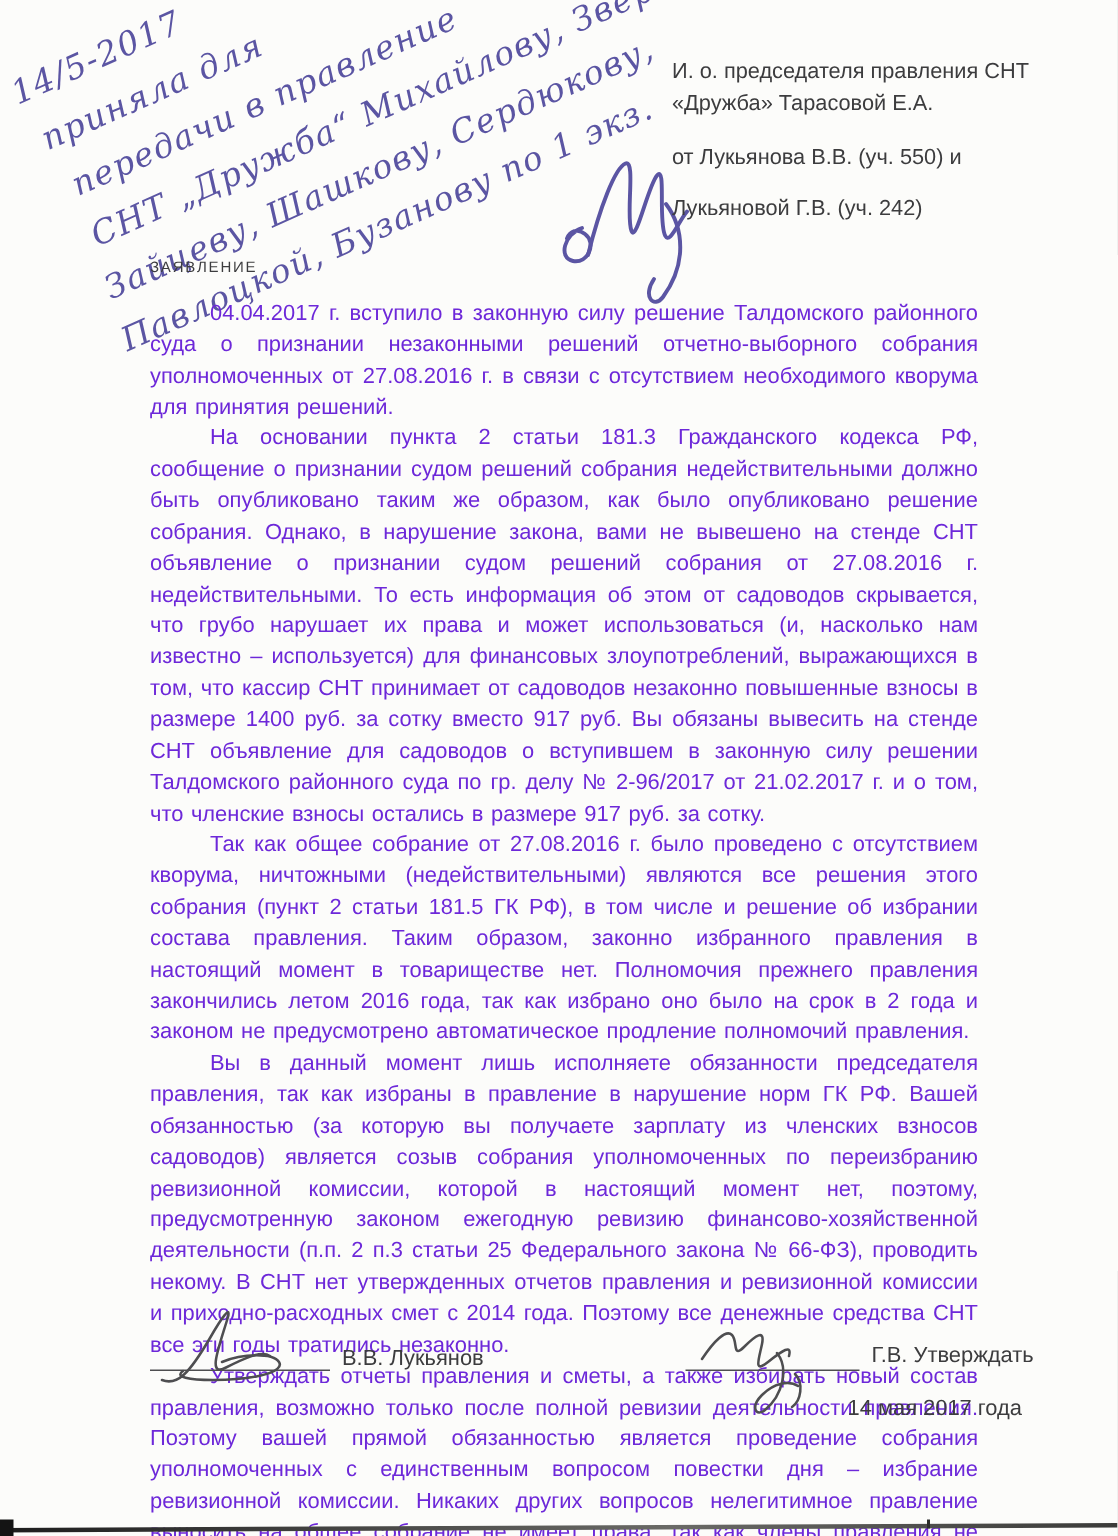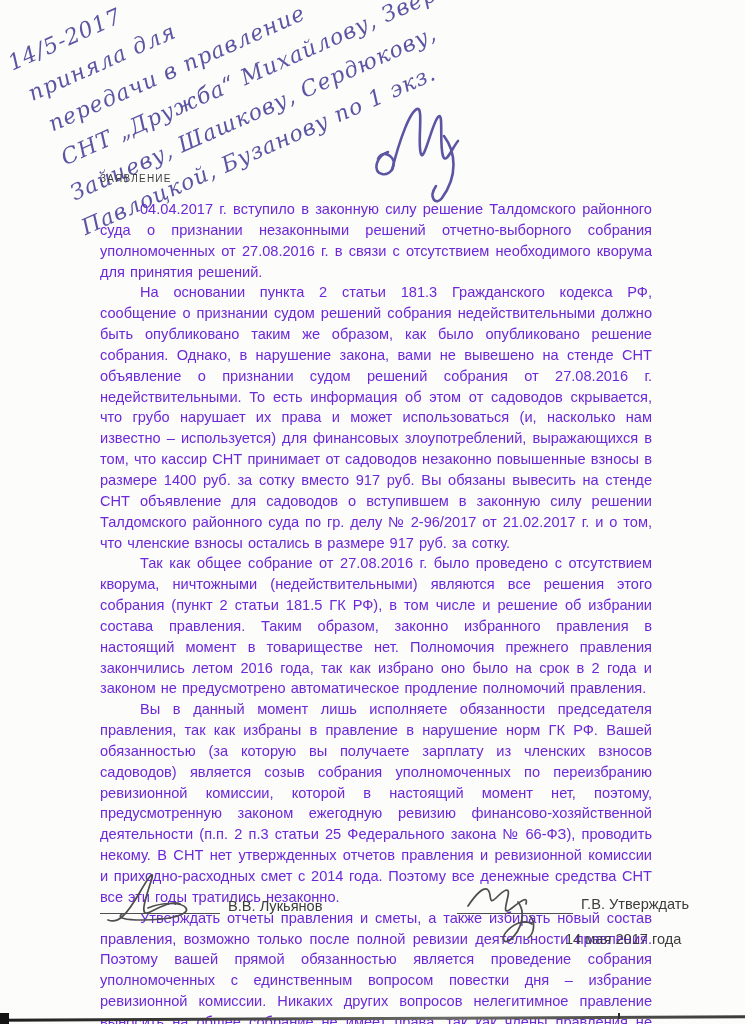--- a/index.html
+++ b/index.html
@@ -119,20 +119,26 @@
   </div>
 
   <svg class="ink-signature-top" viewBox="0 0 112 118">
     <g fill="none" stroke="#5b55a3" stroke-width="2.6" stroke-linecap="round" stroke-linejoin="round">
       <path d="M22 66 C 10 70 6 86 16 88 C 26 90 32 76 24 70 C 19 66 14 68 12 73"></path>
       <path d="M26 84 C 34 52 44 26 51 23 C 58 20 51 58 55 68 C 58 76 66 38 72 31 C 78 24 73 58 77 70 C 80 79 86 62 92 55"></path>
       <path d="M78 50 C 90 66 92 90 76 112 C 70 120 62 112 70 100"></path>
     </g>
   </svg>
 
+  <div class="addr-block">
+    <div class="l1">И. о. председателя правления СНТ</div>
+    <div class="l2">«Дружба» Тарасовой Е.А.</div>
+    <div class="l3">от Лукьянова В.В. (уч. 550) и</div>
+    <div class="l4">Лукьяновой Г.В. (уч. 242)</div>
+  </div>
 
   <div class="doc-title">ЗАЯВЛЕНИЕ</div>
 
   <div class="doc-body">
     <p>04.04.2017 г. вступило в законную силу решение Талдомского районного суда о признании незаконными решений отчетно-выборного собрания уполномоченных от 27.08.2016 г. в связи с отсутствием необходимого кворума для принятия решений.</p>
     <p>На основании пункта 2 статьи 181.3 Гражданского кодекса РФ, сообщение о признании судом решений собрания недействительными должно быть опубликовано таким же образом, как было опубликовано решение собрания. Однако, в нарушение закона, вами не вывешено на стенде СНТ объявление о признании судом решений собрания от 27.08.2016 г. недействительными. То есть информация об этом от садоводов скрывается, что грубо нарушает их права и может использоваться (и, насколько нам известно – используется) для финансовых злоупотреблений, выражающихся в том, что кассир СНТ принимает от садоводов незаконно повышенные взносы в размере 1400 руб. за сотку вместо 917 руб. Вы обязаны вывесить на стенде СНТ объявление для садоводов о вступившем в законную силу решении Талдомского районного суда по гр. делу № 2-96/2017 от 21.02.2017 г. и о том, что членские взносы остались в размере 917 руб. за сотку.</p>
     <p>Так как общее собрание от 27.08.2016 г. было проведено с отсутствием кворума, ничтожными (недействительными) являются все решения этого собрания (пункт 2 статьи 181.5 ГК РФ), в том числе и решение об избрании состава правления. Таким образом, законно избранного правления в настоящий момент в товариществе нет. Полномочия прежнего правления закончились летом 2016 года, так как избрано оно было на срок в 2 года и законом не предусмотрено автоматическое продление полномочий правления.</p>
     <p>Вы в данный момент лишь исполняете обязанности председателя правления, так как избраны в правление в нарушение норм ГК РФ. Вашей обязанностью (за которую вы получаете зарплату из членских взносов садоводов) является созыв собрания уполномоченных по переизбранию ревизионной комиссии, которой в настоящий момент нет, поэтому, предусмотренную законом ежегодную ревизию финансово-хозяйственной деятельности (п.п. 2 п.3 статьи 25 Федерального закона № 66-ФЗ), проводить некому. В СНТ нет утвержденных отчетов правления и ревизионной комиссии и приходно-расходных смет с 2014 года. Поэтому все денежные средства СНТ все эти годы тратились незаконно.</p>
     <p>Утверждать отчеты правления и сметы, а также избирать новый состав правления, возможно только после полной ревизии деятельности правления. Поэтому вашей прямой обязанностью является проведение собрания уполномоченных с единственным вопросом повестки дня – избрание ревизионной комиссии. Никаких других вопросов нелегитимное правление выносить на общее собрание не имеет права, так как члены правления не обладают законными полномочиями для этого.</p>
 

